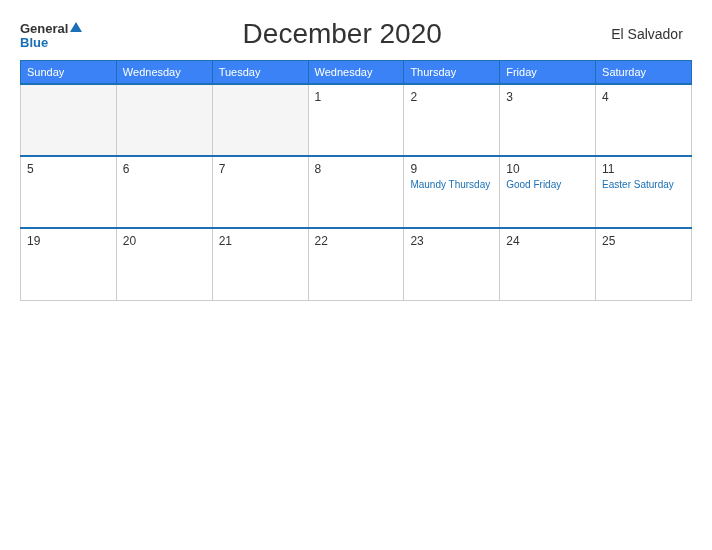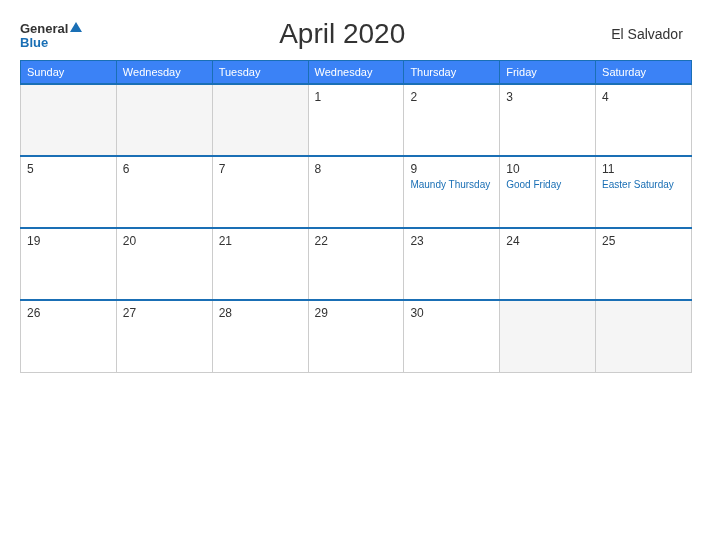--- a/index.html
+++ b/index.html
@@ -111,21 +111,21 @@
 <body>
 
 <div class="page">
   <div class="header">
     <div class="logo">
       <span>
         <span class="logo-general">General</span><span class="logo-triangle"></span>
       </span>
       <span class="logo-blue">Blue</span>
     </div>
-    <div class="month-title">April 2020</div>
+    <div class="month-title">December 2020</div>
     <div class="country">El Salvador</div>
   </div>
 
   <table class="calendar">
     <thead>
       <tr>
         <th>Sunday</th>
         <th>Wednesday</th>
         <th>Tuesday</th>
         <th>Wednesday</th>
@@ -185,34 +185,15 @@
           <td>
             <span class="day-num">23</span>
           </td>
           <td>
             <span class="day-num">24</span>
           </td>
           <td>
             <span class="day-num">25</span>
           </td>
         </tr>
-        <tr>
-          <td>
-            <span class="day-num">26</span>
-          </td>
-          <td>
-            <span class="day-num">27</span>
-          </td>
-          <td>
-            <span class="day-num">28</span>
-          </td>
-          <td>
-            <span class="day-num">29</span>
-          </td>
-          <td>
-            <span class="day-num">30</span>
-          </td>
-          <td class="empty"></td>
-          <td class="empty"></td>
-        </tr>
       </tbody>
   </table>
 </div>
 
 </body></html>

